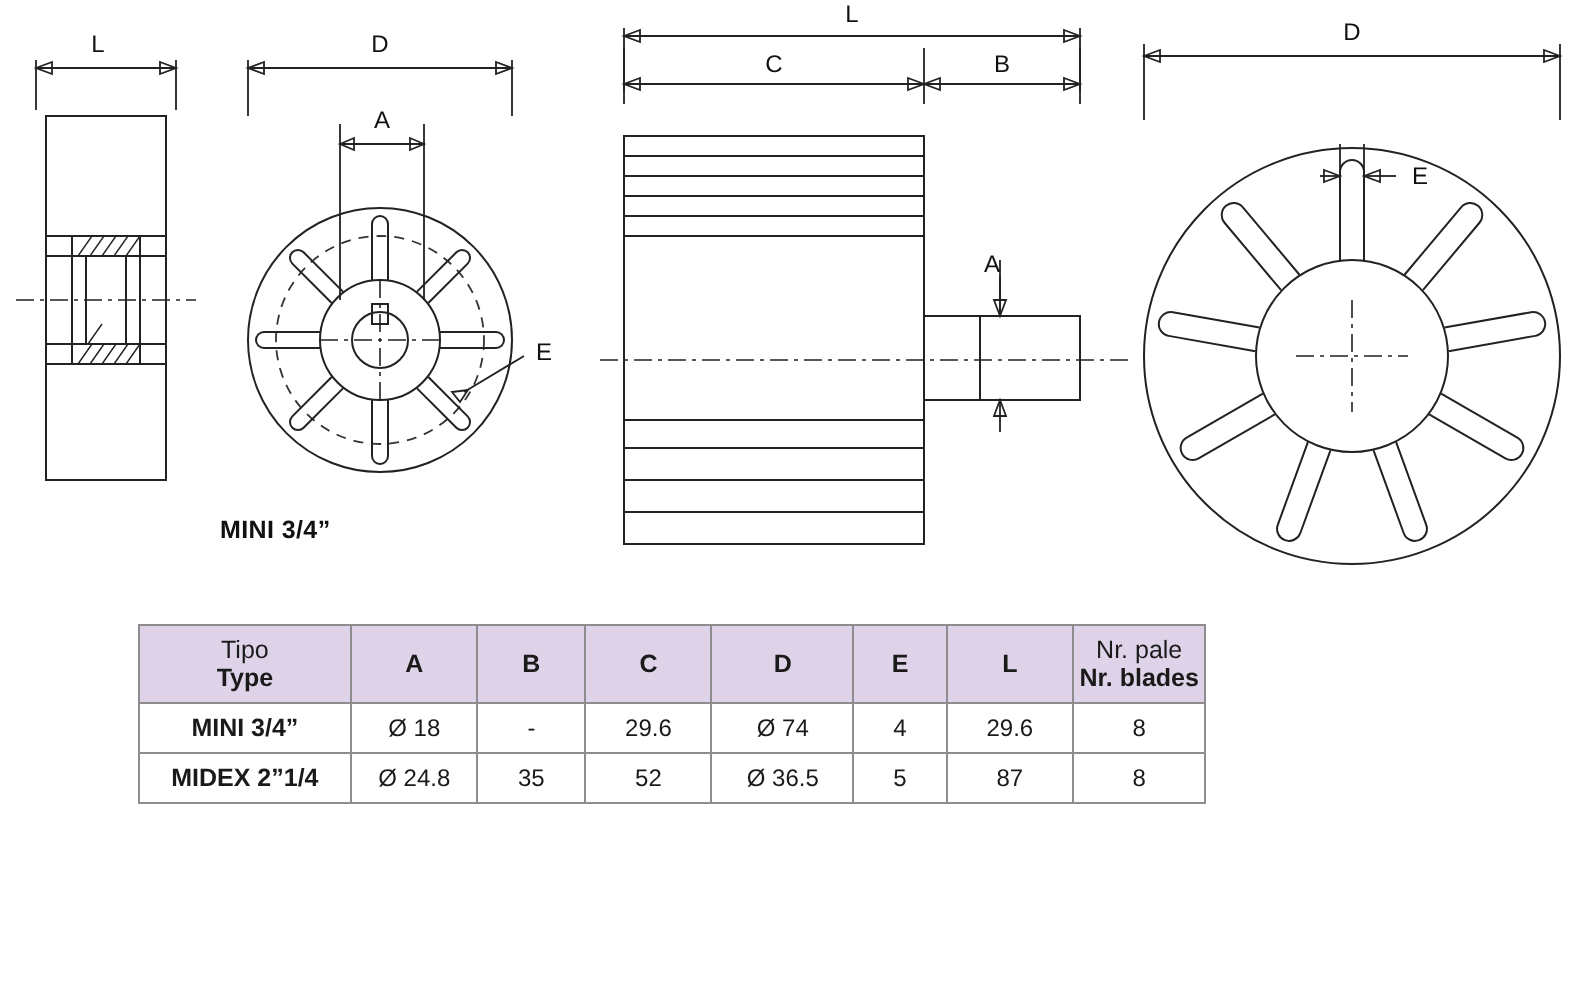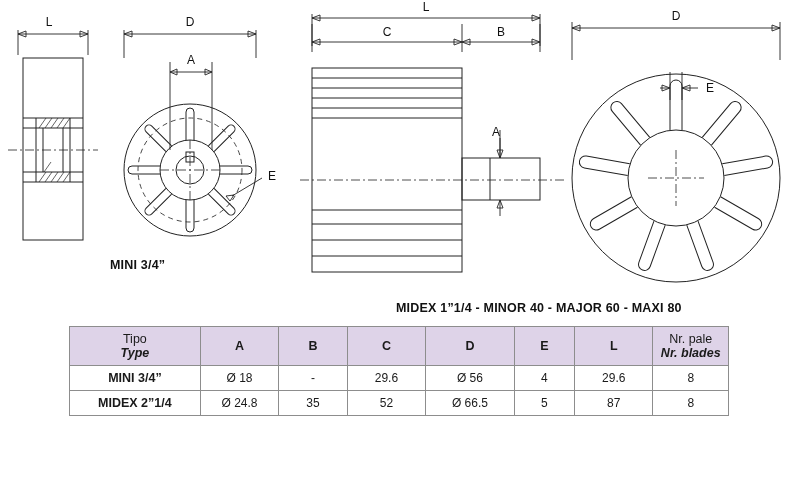--- a/index.html
+++ b/index.html
@@ -34,42 +34,41 @@
     letter-spacing: 0.2px;
     color: #111;
     white-space: nowrap;
   }
   #cap-mini { left: 110px; top: 258px; }
   #cap-midex { left: 396px; top: 301px; }
 
   table.spec {
     position: absolute;
     left: 69px;
-    top: 326px;
-    width: 660px;
+    top: 312px;
+    width: 534px;
     border-collapse: collapse;
     font-size: 12px;
   }
   table.spec th, table.spec td {
     border: 1px solid #8d8d8d;
     text-align: center;
     padding: 0;
     height: 24px;
     background: #ffffff;
   }
   table.spec thead th {
     background: #ded3e8;
     font-weight: bold;
     font-size: 12.5px;
     height: 38px;
     line-height: 1.15;
   }
   table.spec thead th .it {
     display: block;
-    font-style: italic;
     font-weight: bold;
   }
   table.spec thead th .ro {
     display: block;
     font-weight: normal;
   }
   table.spec tbody td.name {
     font-weight: bold;
     font-size: 12.5px;
   }
@@ -294,21 +293,20 @@
       <line class="dim" x1="682" y1="72" x2="682" y2="100"></line>
       <line class="dim" x1="660" y1="88" x2="670" y2="88"></line>
       <line class="dim" x1="682" y1="88" x2="698" y2="88"></line>
       <path class="dim" d="M670,88 l-8,-3 l0,6 z" fill="#222"></path>
       <path class="dim" d="M682,88 l8,-3 l0,6 z" fill="#222"></path>
       <text class="lbl" x="706" y="92">E</text>
     </g>
   </svg>
 
   <div class="cap" id="cap-mini">MINI 3/4”</div>
-  <div class="cap" id="cap-midex">MIDEX 1”1/4 - MINOR 40 - MAJOR 60 - MAXI 80</div>
 
   <table class="spec">
     <colgroup>
       <col class="c-type">
         <col class="c-a">
         <col class="c-b">
         <col class="c-c">
       <col class="c-d">
         <col class="c-e">
         <col class="c-l">
@@ -331,31 +329,31 @@
           <span class="it">Nr. blades</span>
         </th>
       </tr>
     </thead>
     <tbody>
       <tr>
         <td class="name">MINI 3/4”</td>
         <td>Ø 18</td>
         <td>-</td>
         <td>29.6</td>
-        <td>Ø 56</td>
+        <td>Ø 74</td>
         <td>4</td>
         <td>29.6</td>
         <td>8</td>
       </tr>
       <tr>
         <td class="name">MIDEX 2”1/4</td>
         <td>Ø 24.8</td>
         <td>35</td>
         <td>52</td>
-        <td>Ø 66.5</td>
+        <td>Ø 36.5</td>
         <td>5</td>
         <td>87</td>
         <td>8</td>
       </tr>
     </tbody>
   </table>
 
 </div>
 
 </body></html>

